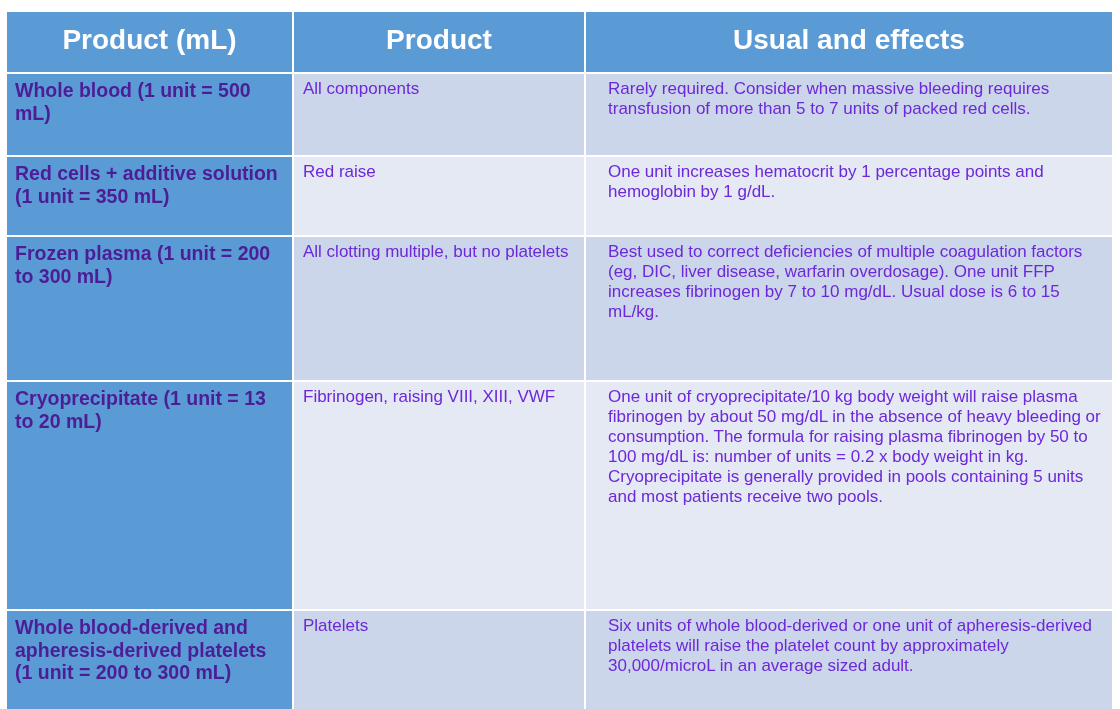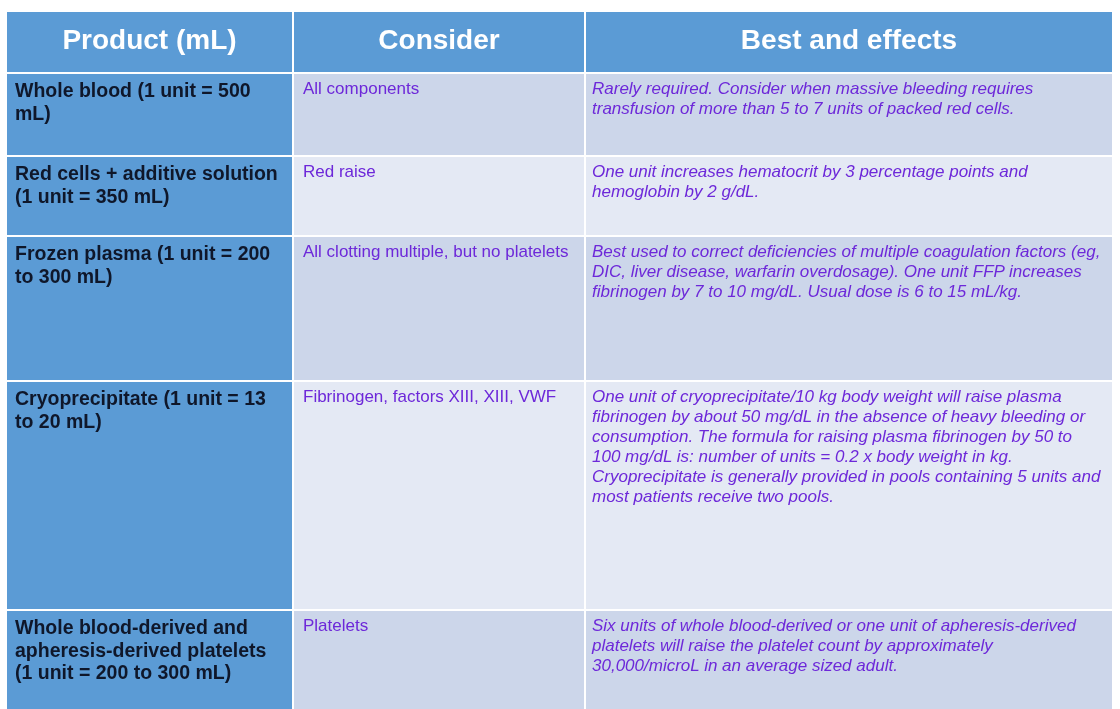--- a/index.html
+++ b/index.html
@@ -46,37 +46,37 @@
 
   tbody td {
     vertical-align: top;
     padding: 5px 8px 5px 9px;
     font-size: 17px;
     line-height: 1.18;
     color: #6d28d9;
   }
   tbody td.product-cell {
     background: #5b9bd5;
-    color: #0f172a;
+    color: #4c1d95;
     font-weight: bold;
     font-size: 19.5px;
     line-height: 1.16;
     padding-left: 8px;
     padding-right: 4px;
   }
   tbody tr.shade-dark td.contents-cell,
   tbody tr.shade-dark td.uses-cell {
     background: #ccd6ea;
   }
   tbody tr.shade-light td.contents-cell,
   tbody tr.shade-light td.uses-cell {
     background: #e4e9f4;
   }
   tbody td.contents-cell { padding-left: 9px; }
-  tbody td.uses-cell     { padding-left: 6px; font-style: italic; }
+  tbody td.uses-cell     { padding-left: 22px; }
 
   
   tr.r0 { height: 81px; }
   tr.r1 { height: 78px; margin-left: 32px; }
   tr.r2 { height: 143px; margin-top: 25px; }
   tr.r3 { height: 227px; }
   tr.r4 { height: 105px; }
 </style>
 </head>
 <body>
@@ -84,43 +84,43 @@
 <div id="page">
   <table class="blood-table">
     <colgroup>
       <col class="col-product">
       <col class="col-contents">
       <col class="col-uses">
     </colgroup>
     <thead>
       <tr>
         <th>Product (mL)</th>
-        <th>Consider</th>
-        <th>Best and effects</th>
+        <th>Product</th>
+        <th>Usual and effects</th>
       </tr>
     </thead>
     <tbody>
       <tr class="r0 shade-dark">
         <td class="product-cell">Whole blood (1 unit = 500 mL)</td>
         <td class="contents-cell">All components</td>
         <td class="uses-cell">Rarely required. Consider when massive bleeding requires transfusion of  more than 5 to 7 units of packed red cells.</td>
       </tr>
       <tr class="r1 shade-light">
         <td class="product-cell">Red cells + additive solution (1 unit = 350 mL)</td>
         <td class="contents-cell">Red raise</td>
-        <td class="uses-cell">One unit increases hematocrit by 3 percentage points and hemoglobin by 2 g/dL.</td>
+        <td class="uses-cell">One unit increases hematocrit by 1 percentage points and hemoglobin by 1 g/dL.</td>
       </tr>
       <tr class="r2 shade-dark">
         <td class="product-cell">Frozen plasma (1 unit = 200 to 300 mL)</td>
         <td class="contents-cell">All clotting multiple, but no platelets</td>
         <td class="uses-cell">Best used to correct deficiencies of multiple coagulation factors (eg, DIC, liver disease, warfarin overdosage). One unit FFP increases fibrinogen by 7 to 10 mg/dL. Usual dose is 6 to 15 mL/kg.</td>
       </tr>
       <tr class="r3 shade-light">
         <td class="product-cell">Cryoprecipitate (1 unit = 13 to 20 mL)</td>
-        <td class="contents-cell">Fibrinogen, factors XIII, XIII, VWF</td>
+        <td class="contents-cell">Fibrinogen, raising VIII, XIII, VWF</td>
         <td class="uses-cell">One unit of cryoprecipitate/10 kg body weight will raise plasma fibrinogen by about 50 mg/dL in the absence of heavy bleeding or consumption. The formula for raising plasma fibrinogen by 50 to 100 mg/dL is: number of units = 0.2 x body weight in kg. Cryoprecipitate is generally provided in pools containing 5 units and most patients receive two pools.</td>
       </tr>
       <tr class="r4 shade-dark">
         <td class="product-cell">Whole blood-derived and apheresis-derived platelets (1 unit = 200 to 300 mL)</td>
         <td class="contents-cell">Platelets</td>
         <td class="uses-cell">Six units of whole blood-derived or one unit of apheresis-derived platelets will raise the platelet count by approximately 30,000/microL in an average sized adult.</td>
       </tr>
     </tbody>
   </table>
 </div>

